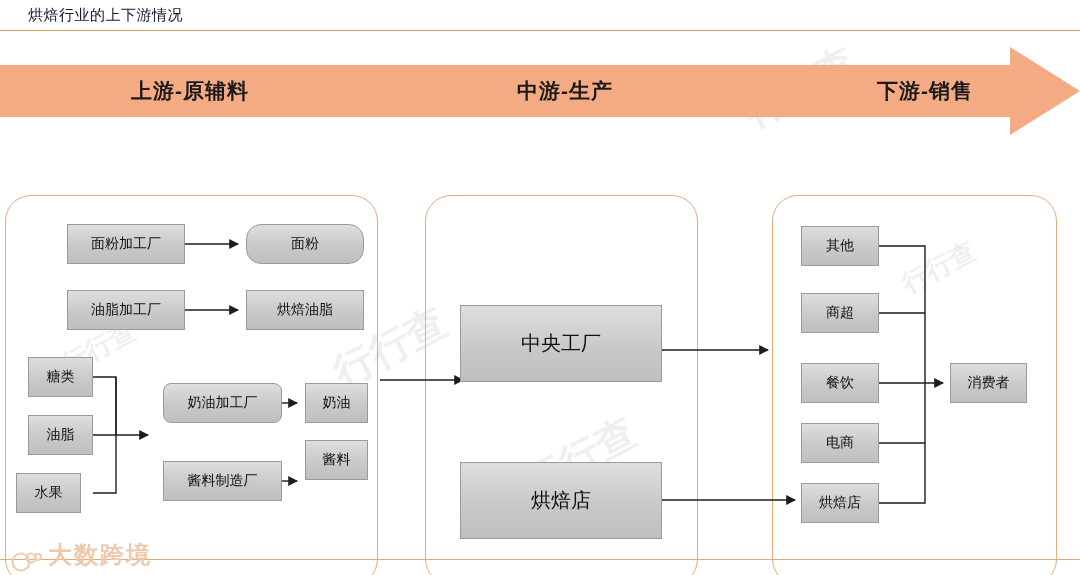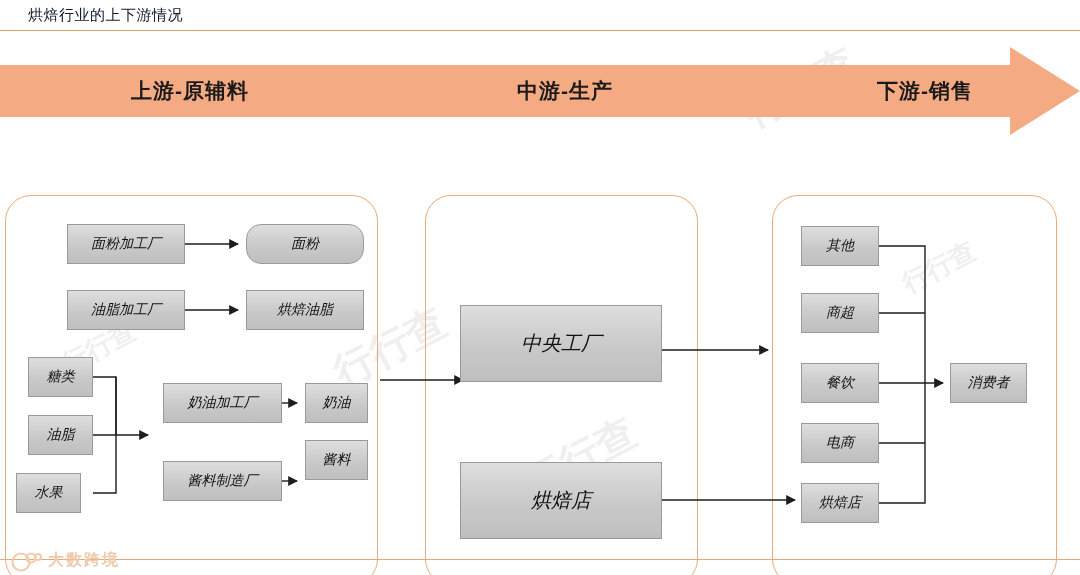--- a/index.html
+++ b/index.html
@@ -67,37 +67,36 @@
   .node {
     position: absolute;
     box-sizing: border-box;
     border: 1px solid #9a9a9a;
     background: linear-gradient(180deg, #dedede 0%, #c9c9c9 55%, #bfbfbf 100%);
     display: flex; align-items: center; justify-content: center;
     color: #111;
     font-size: 14px;
     white-space: nowrap;
     box-shadow: 0 0 0 0 rgba(0,0,0,0);
-    font-style: italic;
   }
   .node.big { font-size: 20px; }
 
   
   #n-flour-plant { left: 67px;  top: 224px; width: 118px; height: 40px; }
   #n-flour       { left: 246px; top: 224px; width: 118px; height: 40px; border-radius: 15px; }
   #n-oil-plant   { left: 67px;  top: 290px; width: 118px; height: 40px; }
   #n-bake-oil    { left: 246px; top: 290px; width: 118px; height: 40px; }
 
   
   #n-sugar  { left: 28px; top: 357px; width: 65px; height: 40px; }
   #n-fat    { left: 28px; top: 415px; width: 65px; height: 40px; }
   #n-fruit  { left: 16px; top: 473px; width: 65px; height: 40px; text-align: center; }
 
   
-  #n-cream-plant { left: 163px; top: 383px; width: 119px; height: 40px; }
+  #n-cream-plant { left: 163px; top: 383px; width: 119px; height: 40px; border-radius: 8px; }
   #n-cream       { left: 305px; top: 383px; width: 63px;  height: 40px; }
   #n-sauce-plant { left: 163px; top: 461px; width: 119px; height: 40px; text-align: center; }
   #n-sauce       { left: 305px; top: 440px; width: 63px;  height: 40px; }
 
   
   #n-central-factory { left: 460px; top: 305px; width: 202px; height: 77px; }
   #n-bakery-shop-mid { left: 460px; top: 462px; width: 202px; height: 77px; }
 
   
   #n-other   { left: 801px; top: 226px; width: 78px; height: 40px; }
@@ -135,21 +134,21 @@
   
   .footer-rule {
     position: absolute;
     left: 0; bottom: 15px;
     width: 1080px; height: 1px;
     background: #e3a878;
   }
   .footer-brand {
     position: absolute;
     left: 48px; bottom: 4px;
-    font-size: 16px;
+    font-size: 24px;
     font-weight: bold;
     color: #efc9ab;
     letter-spacing: 2px;
     white-space: nowrap;
   }
   .footer-mark {
     position: absolute;
     left: 10px; bottom: 3px;
     width: 34px; height: 22px;
   }

